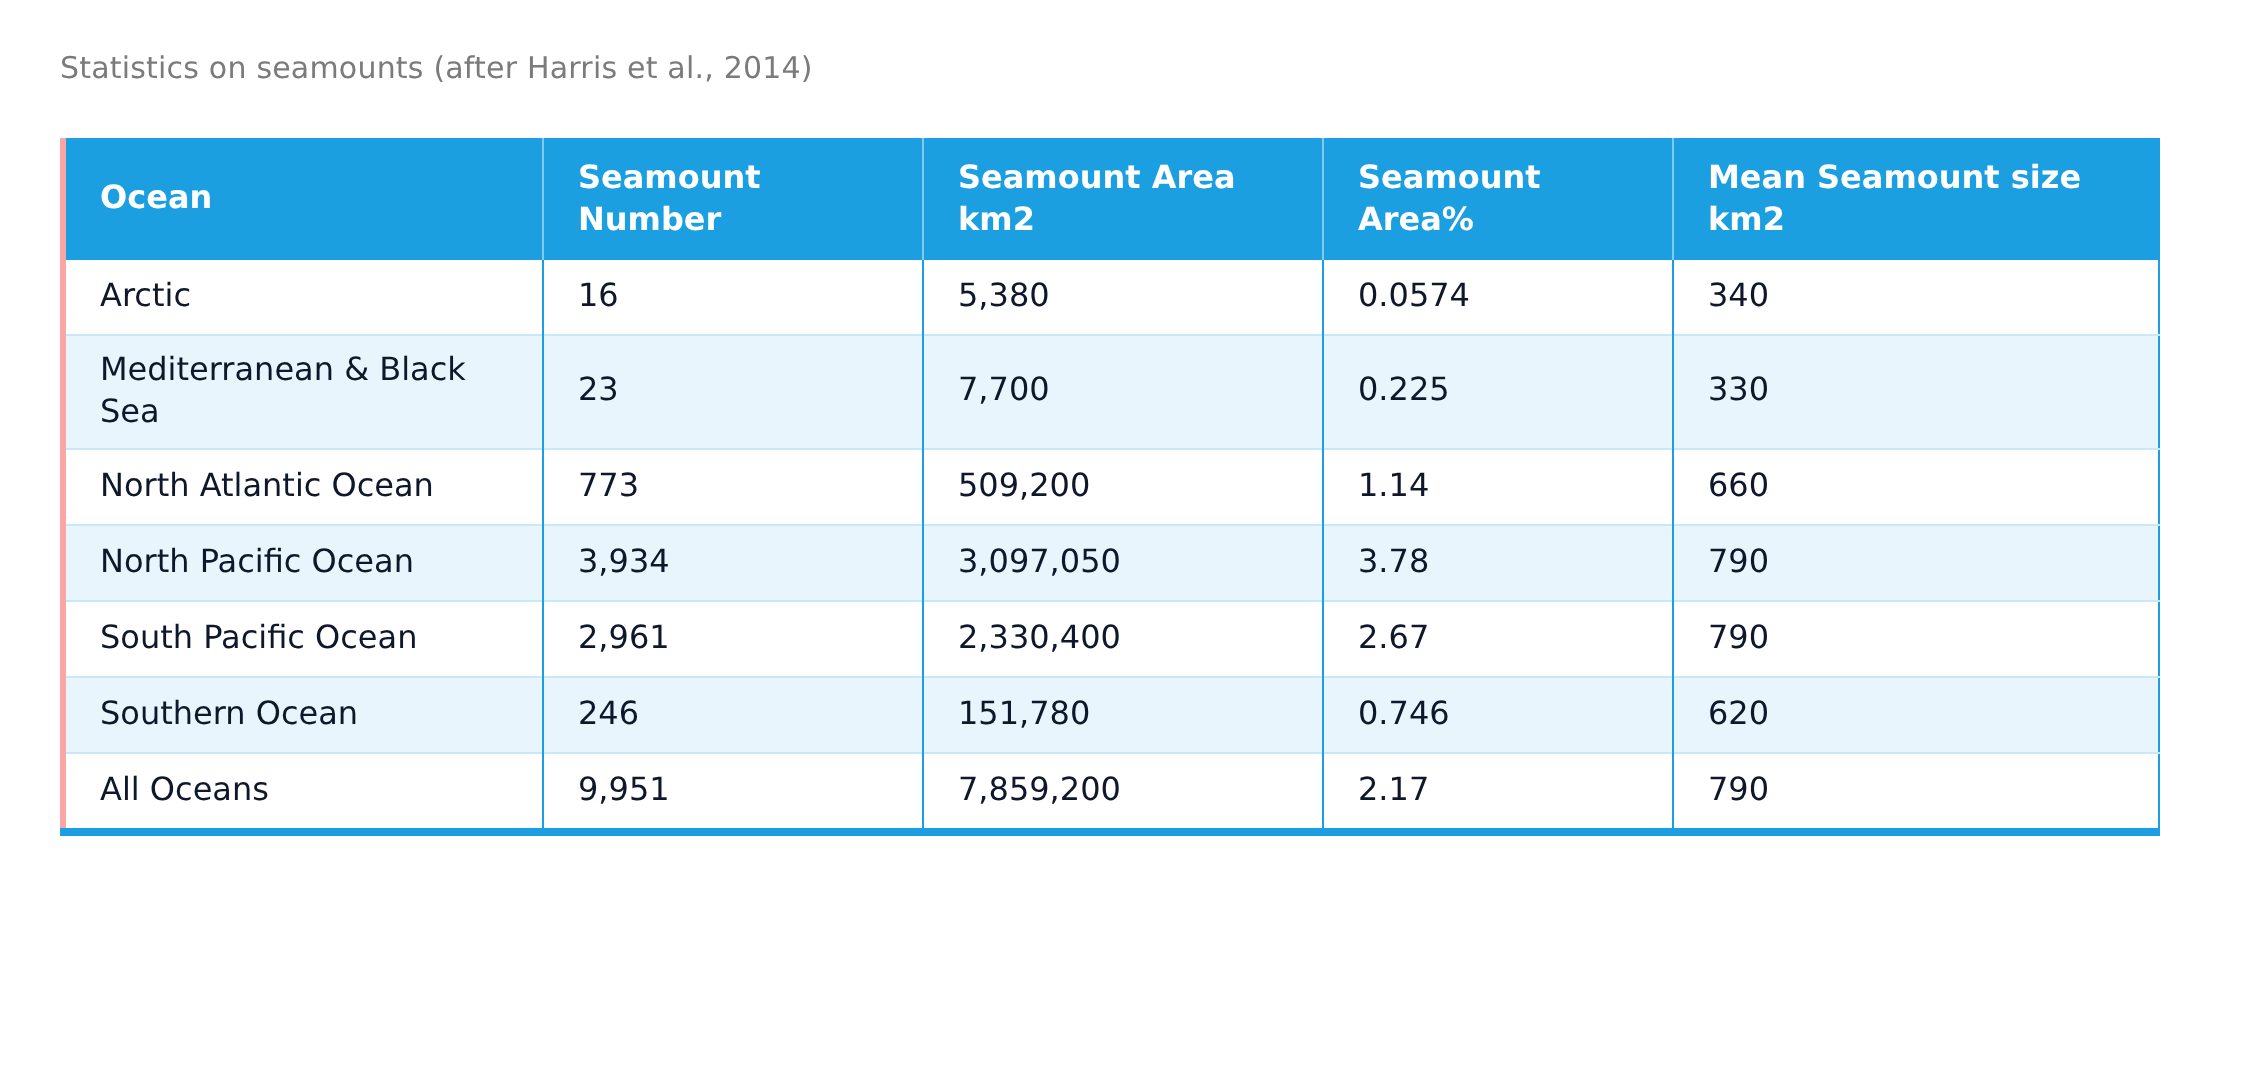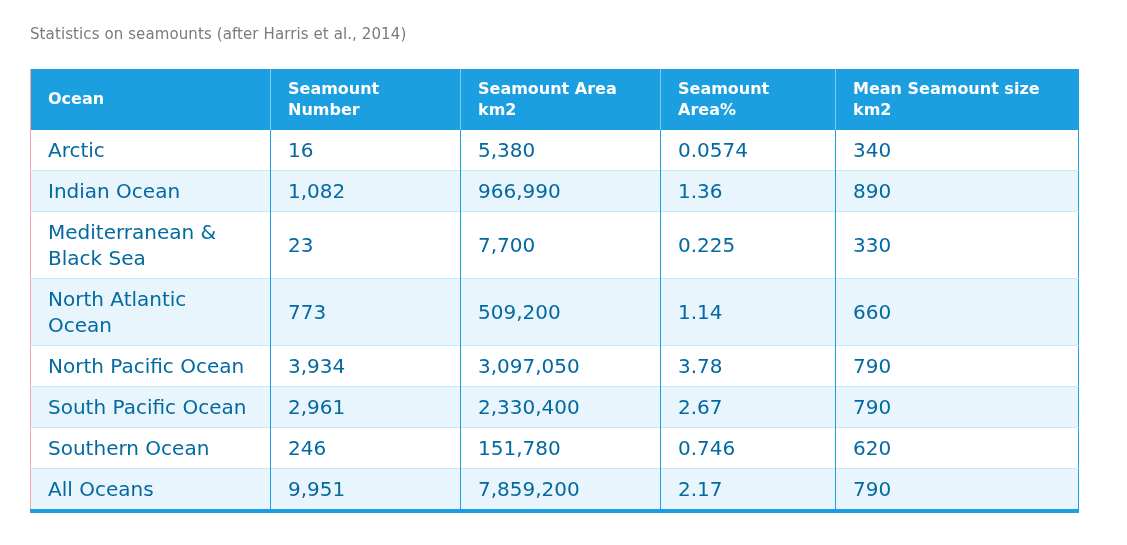--- a/index.html
+++ b/index.html
@@ -22,21 +22,21 @@
     font-size: 15px;
     font-weight: normal;
     color: #7b7b7b;
     letter-spacing: 0.1px;
   }
   table.stats {
     width: 1048px;
     border-collapse: collapse;
     table-layout: fixed;
     margin-top: 18px;
-    border-left: 1px solid #fca5a5;
+    border-left: 3px solid #fca5a5;
     border-right: 1px solid #1b9ee3;
     border-bottom: 4px solid #1b9ee3;
   }
   col.c1 { width: 240px; }
   col.c2 { width: 190px; }
   col.c3 { width: 200px; }
   col.c4 { width: 175px; }
   col.c5 { width: 243px; }
 
   thead th {
@@ -48,22 +48,22 @@
     vertical-align: middle;
     padding: 9px 17px;
     line-height: 1.28;
     height: 43px;
     box-sizing: content-box;
     border-left: 1px solid rgba(255,255,255,0.45);
   }
   thead th:first-child { border-left: none; }
 
   tbody td {
-    font-size: 20px;
-    color: #0369a1;
+    font-size: 16px;
+    color: #0f172a;
     text-align: left;
     vertical-align: middle;
     padding: 7px 17px;
     line-height: 1.3;
     height: 23px;
     border-left: 1px solid #1b9ee3;
     border-top: 1px solid #c7e8f7;
     background: #ffffff;
     overflow: hidden;
   }
@@ -94,27 +94,20 @@
           <th>Mean Seamount size<br>km2</th>
         </tr>
     </thead>
     <tbody>
         <tr>
           <td>Arctic</td>
           <td>16</td>
           <td>5,380</td>
           <td>0.0574</td>
           <td>340</td>
-        </tr>
-        <tr>
-          <td>Indian Ocean</td>
-          <td>1,082</td>
-          <td>966,990</td>
-          <td>1.36</td>
-          <td>890</td>
         </tr>
         <tr>
           <td>Mediterranean &amp; Black Sea</td>
           <td>23</td>
           <td>7,700</td>
           <td>0.225</td>
           <td>330</td>
         </tr>
         <tr>
           <td>North Atlantic Ocean</td>

